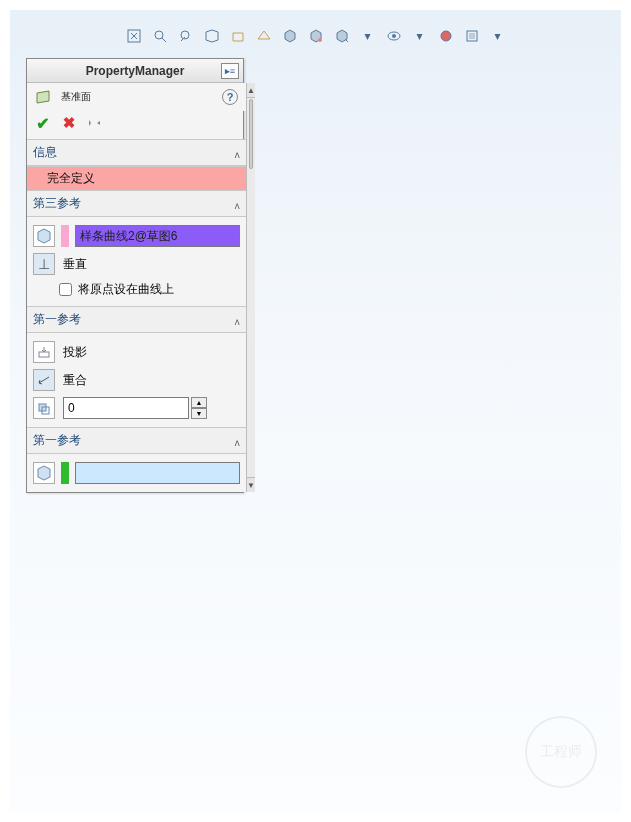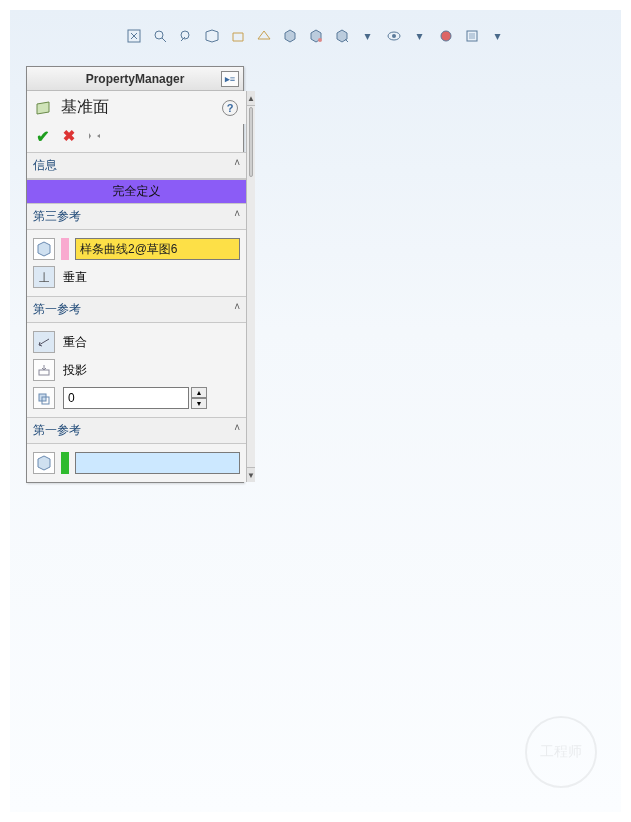--- a/index.html
+++ b/index.html
@@ -3,47 +3,47 @@
 <meta charset="utf-8">
 <style>
 *{box-sizing:border-box;margin:0;padding:0;font-family:"Microsoft YaHei",Arial,sans-serif;font-size:12px}
 body{background:#fff;position:relative;width:631px;height:822px;overflow:hidden}
 .stamp-border{position:absolute;inset:2px;pointer-events:none}
 .stamp-border svg{width:100%;height:100%}
 .viewport{position:absolute;inset:10px;background:linear-gradient(180deg,#e8f0f8 0%,#f4f8fc 40%,#fbfdff 100%)}
 .toolbar{position:absolute;top:14px;left:0;right:0;height:28px;display:flex;justify-content:center;gap:6px;padding:2px}
 .toolbar .tb{width:20px;height:20px;display:flex;align-items:center;justify-content:center;color:#4a6a8a;cursor:pointer}
 .toolbar .tb svg{width:16px;height:16px}
-.panel{position:absolute;left:16px;top:56px;width:218px;background:#f4f4f4;border:1px solid #888;box-shadow:1px 1px 2px rgba(0,0,0,.15);display:flex;flex-direction:column}
+.panel{position:absolute;left:16px;top:48px;width:218px;background:#f4f4f4;border:1px solid #888;box-shadow:1px 1px 2px rgba(0,0,0,.15);display:flex;flex-direction:column}
 .pm-header{background:linear-gradient(#f7f7f7,#e2e2e2);border-bottom:1px solid #bbb;height:24px;display:flex;align-items:center;justify-content:center;position:relative;font-weight:bold;color:#333}
 .pm-header .morebtn{position:absolute;right:4px;top:4px;width:18px;height:16px;border:1px solid #888;background:#fbfbfb;display:flex;align-items:center;justify-content:center;font-size:9px;color:#3a6aa0;cursor:pointer}
 .body{display:flex}
 .body-content{flex:1;display:flex;flex-direction:column}
 .scrollbar{width:15px;background:#eaeaea;border-left:1px solid #bbb;position:relative}
 .scroll-up,.scroll-down{height:15px;background:#e4e4e4;border-bottom:1px solid #bbb;display:flex;align-items:center;justify-content:center;font-size:8px;color:#555;cursor:pointer}
 .scroll-down{border-bottom:none;border-top:1px solid #bbb;position:absolute;bottom:0;width:100%}
 .scroll-thumb{position:absolute;left:2px;right:2px;top:16px;height:70px;background:#cfcfcf;border:1px solid #aaa;border-radius:2px}
 .title-row{padding:6px 8px;display:flex;align-items:center;gap:8px;background:#f4f4f4}
 .title-row .q{margin-left:auto;color:#3a6aa0;font-weight:bold;cursor:pointer;border:1px solid #888;border-radius:50%;width:16px;height:16px;display:flex;align-items:center;justify-content:center;font-size:11px}
 .plane-ico{width:18px;height:16px}
-.title-text{font-size:16px;color:#222}
+.title-text{font-size:10px;color:#222}
 .action-row{padding:4px 8px 8px;display:flex;gap:10px;align-items:center}
 .act{width:16px;height:16px;display:flex;align-items:center;justify-content:center;cursor:pointer}
 .act.ok{color:#1e9e1e;font-size:16px;font-weight:bold}
 .act.cancel{color:#d33;font-size:15px;font-weight:bold}
 .act.pin{color:#777}
-.section-hdr{background:#f0f0f0;border-top:1px solid #c8c8c8;border-bottom:1px solid #c8c8c8;padding:4px 6px;display:flex;align-items:flex-start;color:#204a78;cursor:pointer}
+.section-hdr{background:#f0f0f0;border-top:1px solid #c8c8c8;border-bottom:1px solid #c8c8c8;padding:4px 6px;display:flex;align-items:flex-end;color:#204a78;cursor:pointer}
 .section-hdr .chev{margin-left:auto;font-size:10px;color:#555}
-.status-bar{background:#8b5cf6;color:#111;text-align:center;padding:3px 20px;border-top:1px solid #c8c8c8}
+.status-bar{background:#fca5a5;color:#111;text-align:left;padding:3px 20px;border-top:1px solid #c8c8c8}
 .section-body{background:#f4f4f4;padding:8px 6px;display:flex;flex-direction:column;gap:6px}
 .field-row{display:flex;align-items:center;gap:6px}
 .ref-ico{width:22px;height:22px;border:1px solid #aaa;background:#fff;display:flex;align-items:center;justify-content:center}
 .ref-ico svg{width:18px;height:18px}
 .swatch{width:8px;height:22px}
-.input{flex:1;height:22px;border:1px solid #7a7a7a;background:#fde047;padding:0 4px;color:#222;outline:none}
+.input{flex:1;height:22px;border:1px solid #7a7a7a;background:#8b5cf6;padding:0 4px;color:#222;outline:none}
 .input.sel{background:#cce8ff}
 .constraint-row{display:flex;align-items:center;gap:8px;padding-left:0}
 .constraint-ico{width:22px;height:22px;border:1px solid #aaa;background:#fdfdfd;display:flex;align-items:center;justify-content:center;color:#555;font-size:14px;cursor:pointer}
 .constraint-ico.pressed{background:#dce8f4}
 .chk-row{display:flex;align-items:center;gap:6px;padding-left:26px}
 .chk{width:13px;height:13px}
 .spin{display:flex;align-items:center}
 .spin input{width:126px;height:22px;border:1px solid #7a7a7a;background:#fff;padding:0 4px}
 .spin .btns{display:flex;flex-direction:column;margin-left:2px}
 .spin .btns button{width:16px;height:11px;font-size:7px;border:1px solid #888;background:#eee;line-height:7px;cursor:pointer}
@@ -261,45 +261,49 @@
                   <path d="M3 5l6-3 6 3v8l-6 3-6-3z" fill="#cfe0f0" stroke="#6a8ab0"></path>
                 </svg>
               </div>
             <div class="swatch" style="background:#f9a9cf"></div>
             <input class="input" value="样条曲线2@草图6" style="">
           </div>
           <div class="constraint-row">
             <div class="constraint-ico pressed">⊥</div>
             <span>垂直</span>
           </div>
+          <div class="chk-row">
+            <input type="checkbox" class="chk" style="">
+            <span>将原点设在曲线上</span>
+          </div>
         </div>
 
         <div class="section-hdr">
           <span>第一参考</span>
             <span class="chev">˄</span>
         </div>
         <div class="section-body">
-          <div class="constraint-row">
-            <div class="constraint-ico pressed">
-                <svg width="14" height="14" viewBox="0 0 14 14">
-                  <path d="M2 10l10-6M2 10l3 1M2 10l1-3" stroke="#556" fill="none"></path>
-                </svg>
-              </div>
-            <span>重合</span>
-          </div>
           <div class="constraint-row">
             <div class="constraint-ico">
                 <svg width="14" height="14" viewBox="0 0 14 14">
                   <rect x="2" y="7" width="10" height="5" fill="none" stroke="#889"></rect>
                   <path d="M7 2v5M5 5l2 2 2-2" stroke="#889" fill="none"></path>
                 </svg>
               </div>
             <span>投影</span>
           </div>
           <div class="constraint-row">
+            <div class="constraint-ico pressed">
+                <svg width="14" height="14" viewBox="0 0 14 14">
+                  <path d="M2 10l10-6M2 10l3 1M2 10l1-3" stroke="#556" fill="none"></path>
+                </svg>
+              </div>
+            <span>重合</span>
+          </div>
+          <div class="constraint-row">
             <div class="constraint-ico">
                 <svg width="14" height="14" viewBox="0 0 14 14">
                   <rect x="2" y="3" width="7" height="7" fill="#cde" stroke="#6a8ab0"></rect>
                   <rect x="5" y="6" width="7" height="7" fill="none" stroke="#6a8ab0"></rect>
                 </svg>
               </div>
             <div class="spin">
               <input value="0" style="">
               <div class="btns">
                 <button>▲</button>

